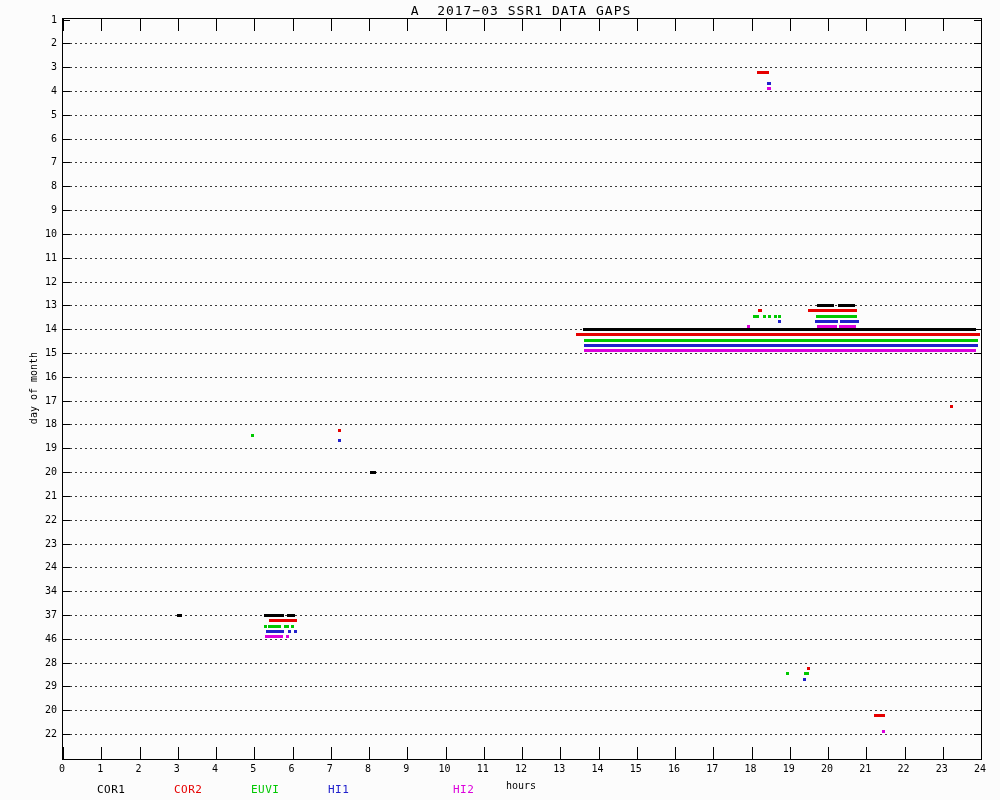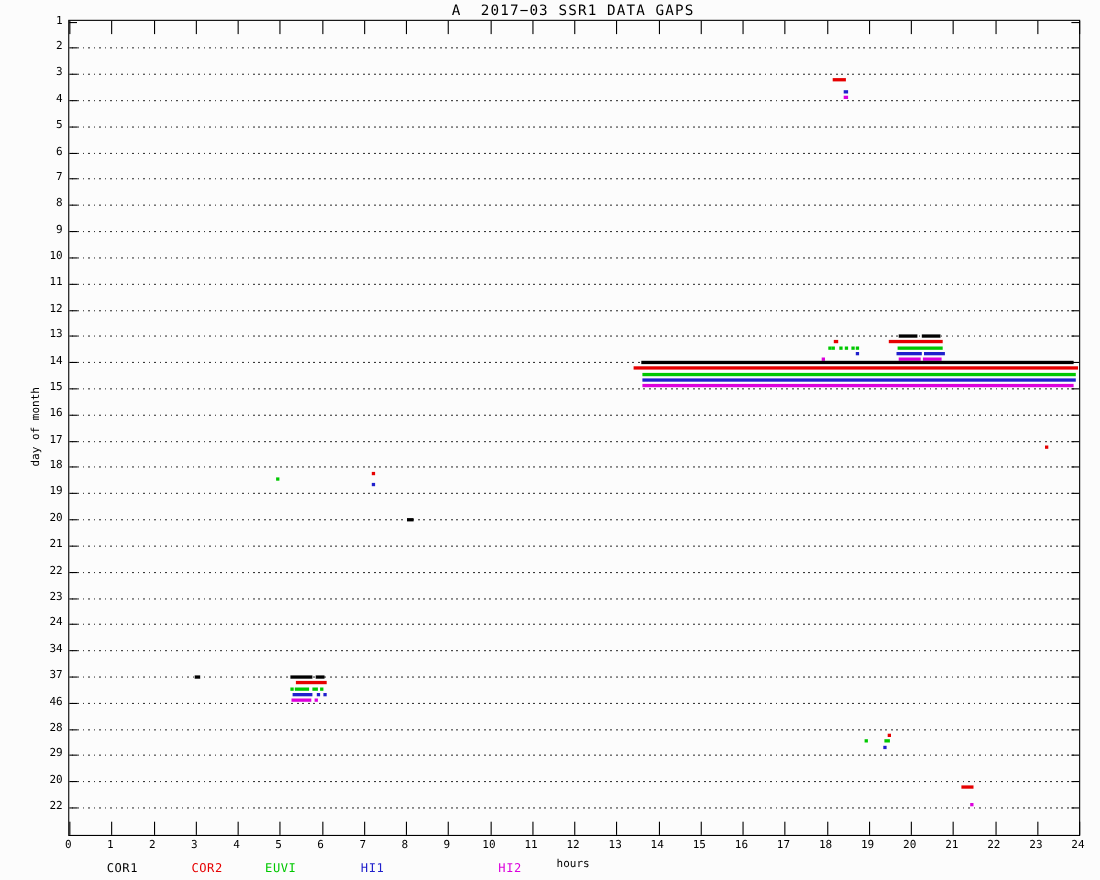--- a/index.html
+++ b/index.html
@@ -296,16 +296,16 @@
     <div class="xlabel" style="left: 712.25px;">17</div>
     <div class="xlabel" style="left: 750.5px;">18</div>
     <div class="xlabel" style="left: 788.75px;">19</div>
     <div class="xlabel" style="left: 827px;">20</div>
     <div class="xlabel" style="left: 865.25px;">21</div>
     <div class="xlabel" style="left: 903.5px;">22</div>
     <div class="xlabel" style="left: 941.75px;">23</div>
     <div class="xlabel" style="left: 980px;">24</div>
     <div class="legend-item" style="color: rgb(0, 0, 0); left: 97px;">COR1</div>
     <div class="legend-item" style="color: rgb(230, 0, 0); left: 174px;">COR2</div>
-    <div class="legend-item" style="color: rgb(0, 200, 0); left: 241px;">EUVI</div>
+    <div class="legend-item" style="color: rgb(0, 200, 0); left: 251px;">EUVI</div>
     <div class="legend-item" style="color: rgb(32, 32, 204); left: 328px;">HI1</div>
     <div class="legend-item" style="color: rgb(220, 0, 220); left: 405px; padding-left: 48px;">HI2</div>
   </div>
 
 </body></html>

